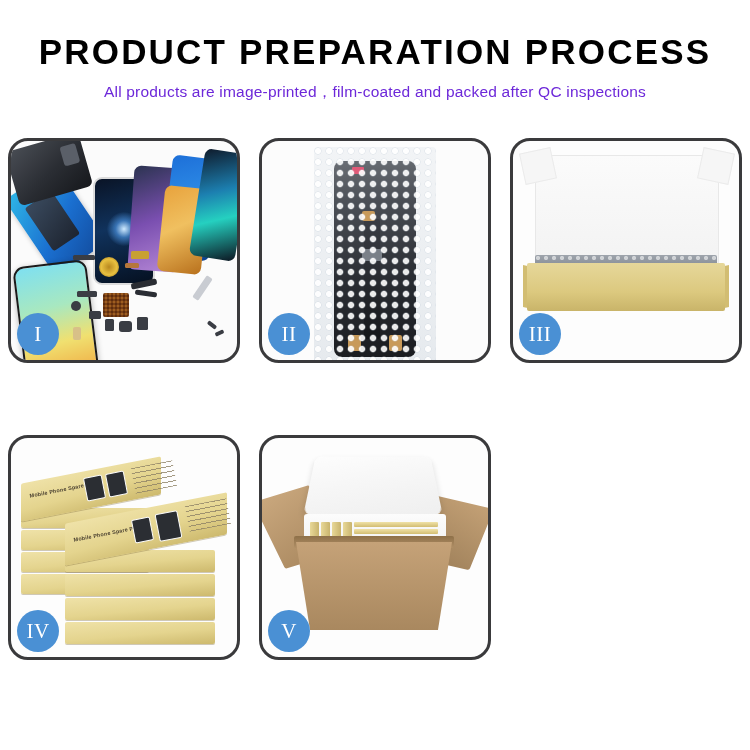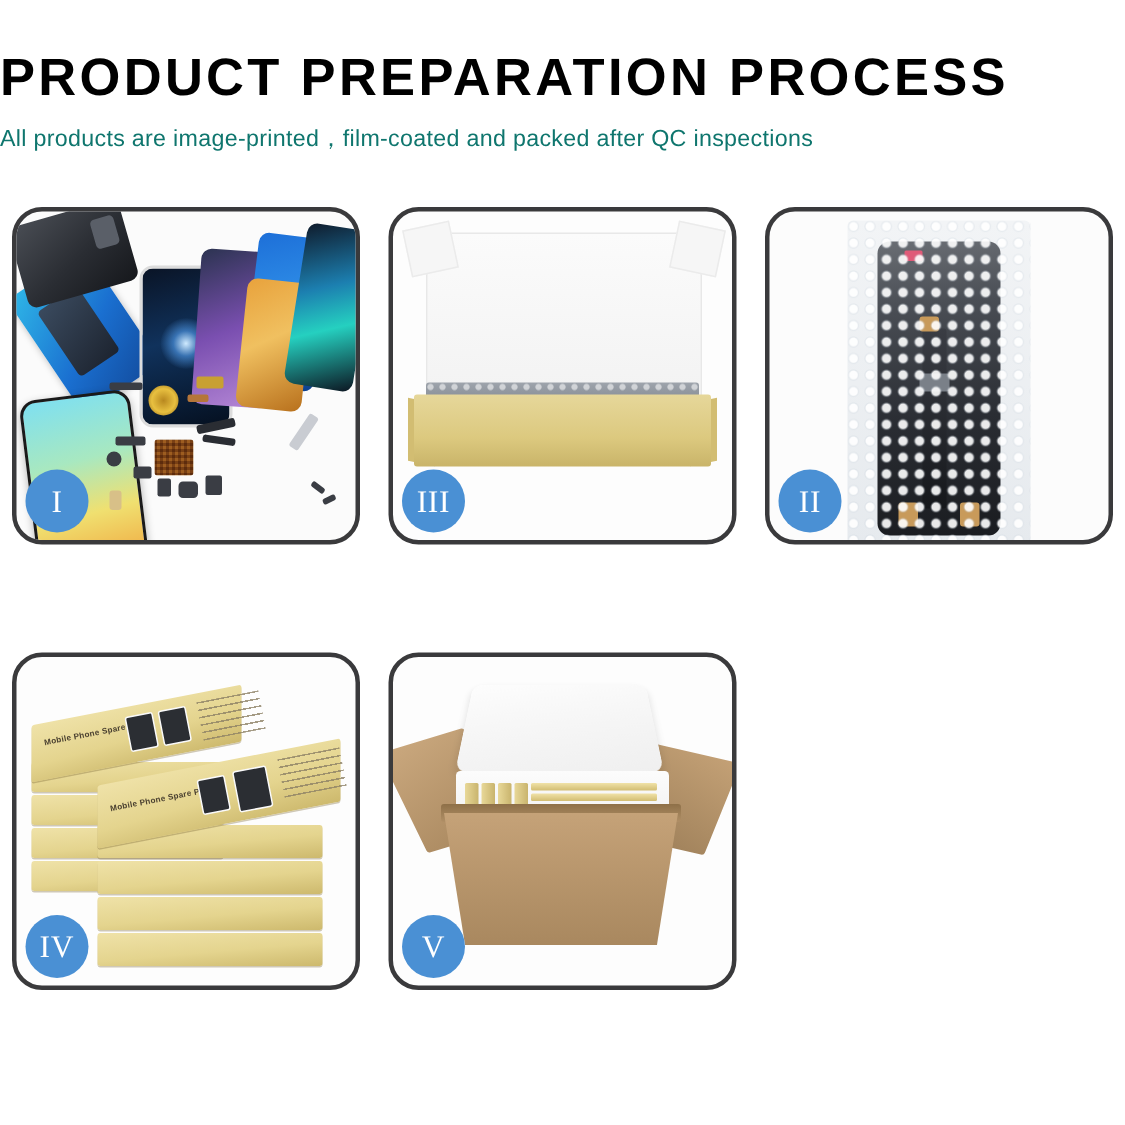--- a/index.html
+++ b/index.html
@@ -5,27 +5,27 @@
   html,body{margin:0;padding:0;}
   body{
     width:750px;height:750px;
     background:#ffffff;
     font-family:"Liberation Sans","DejaVu Sans",sans-serif;
     overflow:hidden;
   }
   .page{position:relative;width:750px;height:750px;}
 
   
-  .header{padding-top:34px;}
+  .header{padding-top:34px;text-align:center;}
   .title{
     font-size:35px;font-weight:700;color:#000;
     letter-spacing:2.2px;line-height:1;white-space:nowrap;
   }
   .subtitle{
-    margin-top:13px;font-size:15.5px;color:#0f766e;
+    margin-top:13px;font-size:15.5px;color:#6d28d9;
     letter-spacing:.2px;white-space:nowrap;
   }
 
   
   .grid{
     position:absolute;left:8px;top:138px;
     width:734px;height:560px;
     display:grid;
     grid-template-columns:repeat(3,232px);
     grid-template-rows:repeat(2,225px);
@@ -328,48 +328,48 @@
         <div class="chip" style="left:126px;top:176px;width:11px;height:13px;"></div>
         <div class="flex-cable" style="left:120px;top:140px;width:26px;height:6px;transform:rotate(-12deg);"></div>
         <div class="flex-cable" style="left:124px;top:150px;width:22px;height:5px;transform:rotate(8deg);"></div>
         <div class="chip" style="left:196px;top:182px;width:10px;height:4px;transform:rotate(38deg);"></div>
         <div class="chip" style="left:204px;top:190px;width:9px;height:4px;transform:rotate(-26deg);"></div>
         <div class="chip" style="left:188px;top:134px;width:7px;height:26px;background:#c9ccd2;transform:rotate(34deg);"></div>
       </div>
       <div class="badge">I</div>
     </div>
 
-    <div class="panel p3">
-      <div class="scene">
-        <div class="foamlid"></div>
-        <div class="tray-endL"></div>
-        <div class="tray-endR"></div>
-        <div class="traywall">
-          <div class="traywall-tex"></div>
-        </div>
-        <div class="boxtray"></div>
-      </div>
-      <div class="badge">III</div>
-    </div>
-
     <div class="panel p2">
       <div class="scene">
         <div class="bubblebag">
           <div class="lcd">
             <div class="lcd-tag"></div>
             <div class="lcd-flex"></div>
             <div class="lcd-ic"></div>
             <div class="lcd-conn" style="left:14px;bottom:6px;"></div>
             <div class="lcd-conn" style="right:14px;bottom:6px;"></div>
             <div class="lcd-conn" style="left:28px;top:50px;height:10px;"></div>
           </div>
           <div class="bubbletex"></div>
         </div>
       </div>
       <div class="badge">II</div>
+    </div>
+
+    <div class="panel p3">
+      <div class="scene">
+        <div class="foamlid"></div>
+        <div class="tray-endL"></div>
+        <div class="tray-endR"></div>
+        <div class="traywall">
+          <div class="traywall-tex"></div>
+        </div>
+        <div class="boxtray"></div>
+      </div>
+      <div class="badge">III</div>
     </div>
 
     <div class="panel p4">
       <div class="scene">
         <div class="stackwrap">
 
           <div class="ybox" style="left:6px;top:128px;width:128px;height:20px;"></div>
           <div class="ybox" style="left:6px;top:106px;width:128px;height:20px;"></div>
           <div class="ybox" style="left:6px;top:84px;width:128px;height:20px;"></div>
           <div class="ybox" style="left:6px;top:62px;width:128px;height:20px;"></div>

